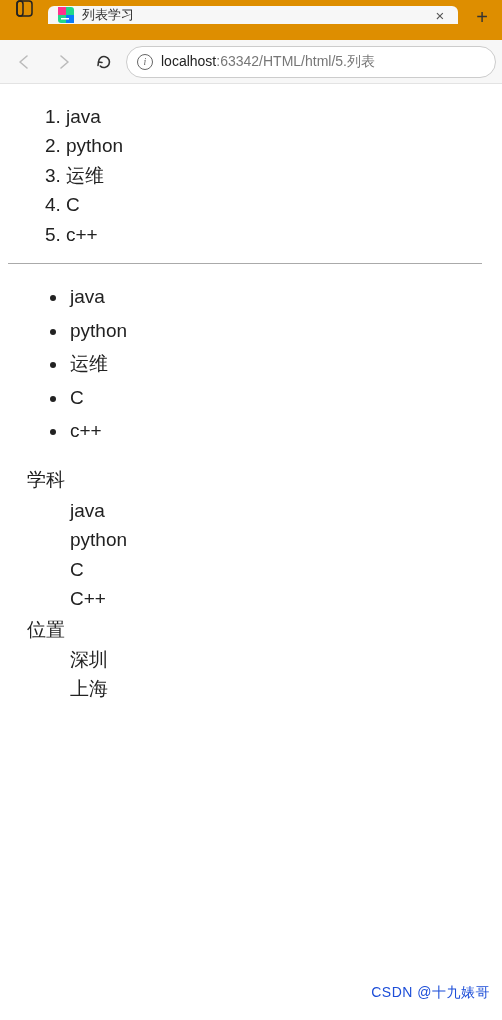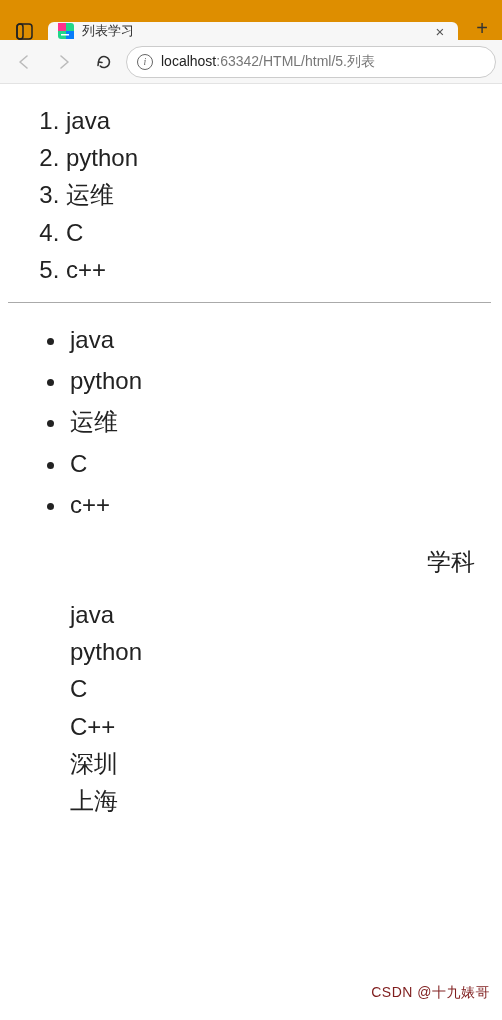--- a/index.html
+++ b/index.html
@@ -8,21 +8,21 @@
       height: 1020px;
       font-family: "Microsoft YaHei", "Segoe UI", Arial, sans-serif;
       background: #fff;
       overflow: hidden;
       position: relative;
     }
     .titlebar {
       height: 40px;
       background: #de8e00;
       display: flex;
-      align-items: flex-end;
+      align-items: flex-start;
     }
     .tab-panel-icon {
       width: 48px;
       display: flex;
       align-items: center;
       justify-content: center;
       color: #000;
     }
     .tab {
       flex: 1;
@@ -100,50 +100,50 @@
       display: flex; align-items: center; justify-content: center;
       font-size: 10px;
       font-family: Georgia, serif;
       font-style: italic;
       color: #666;
       flex-shrink: 0;
     }
     .addr-text { white-space: nowrap; color: #777; }
     .addr-host { color: #222; }
     .content {
-      padding: 18px 11px 8px 8px;
-      font-size: 24px;
+      padding: 18px 20px 8px 8px;
+      font-size: 19px;
       color: #222;
       line-height: 1.55;
     }
     ol.ordered {
       list-style: decimal;
       padding-left: 58px;
       margin-bottom: 14px;
     }
     hr.sep {
       border: none;
       border-top: 1px solid #aaa;
       margin: 6px 0 18px 0;
     }
     ul.unordered {
       list-style: disc;
       padding-left: 60px;
       margin-bottom: 20px;
     }
     ul.unordered li { padding-left: 2px; margin-bottom: 4px; }
     dl.deflist { padding-left: 18px; }
-    dl.deflist dt { margin: 16px; text-align: right; }
+    dl.deflist dt { margin: 1px; }
     dl.deflist dd { margin-left: 44px; }
     .watermark {
       position: absolute;
       right: 12px;
       bottom: 18px;
       font-size: 14px;
-      color: #7f1d1d;
+      color: #1d4ed8;
       letter-spacing: 0.5px;
     }
   </style>
 </head>
 <body>
 
 <div class="titlebar">
   <div class="tab-panel-icon">
     <svg width="17" height="17" viewBox="0 0 17 17">
         <rect x="1" y="1" width="15" height="15" rx="3" fill="none" stroke="#222" stroke-width="1.5"></rect>
@@ -203,18 +203,19 @@
       <li>运维</li>
       <li>C</li>
       <li>c++</li>
     </ul>
   <dl class="deflist">
       <dt>学科</dt>
       <dd>java</dd>
       <dd>python</dd>
       <dd>C</dd>
       <dd>C++</dd>
+      <dt>位置</dt>
       <dd>深圳</dd>
       <dd>上海</dd>
     </dl>
 </div>
 
 <div class="watermark">CSDN @十九婊哥</div>
 
 </body></html>

